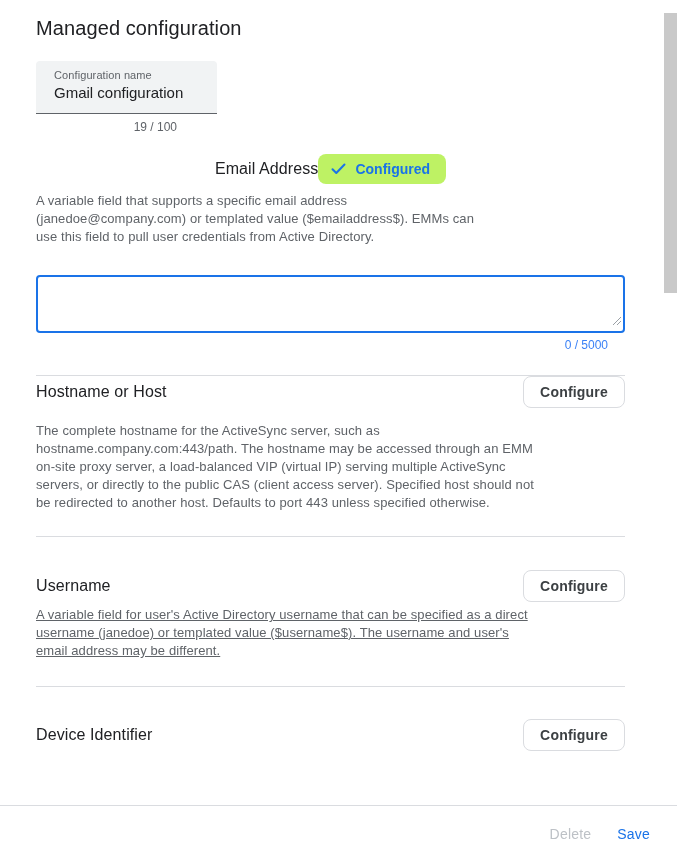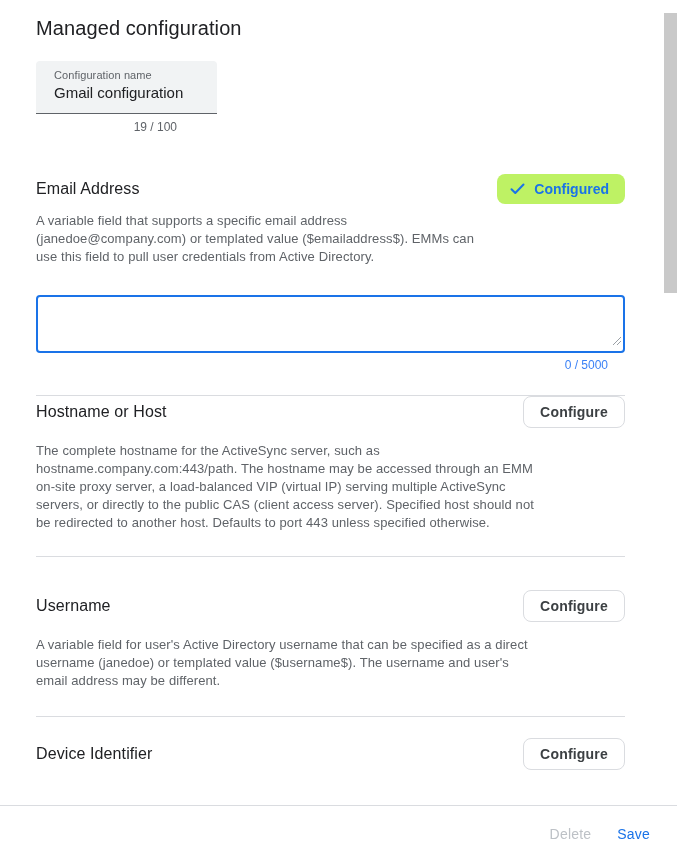--- a/index.html
+++ b/index.html
@@ -42,24 +42,24 @@
     font-size: 12px; color: #5f6368;
   }
 
   .sec-head {
     display: flex; align-items: center; justify-content: space-between;
     margin: 0 52px 0 36px;
   }
   .sec-head h2 {
     font-size: 16px; font-weight: 400; color: #202124; letter-spacing: .1px;
   }
-  .sec-head.email { margin-top: 40px; }
+  .sec-head.email { margin-top: 20px; justify-content: center; }
   .sec-head.hostname { }
   .sec-head.username { margin-top: 33px; }
-  .sec-head.device { margin-top: 21px; }
+  .sec-head.device { margin-top: 32px; }
 
   .chip {
     display: flex; align-items: center; gap: 9px;
     height: 30px; padding: 0 16px 0 13px;
     background: #bef264; border-radius: 8px;
     color: #1a73e8; font-size: 14px; font-weight: bold;
   }
   .chip svg { display: block; }
 
   .config-btn {
@@ -70,21 +70,21 @@
     letter-spacing: .2px; cursor: pointer;
   }
 
   .desc {
     margin: 8px 0 0 36px;
     font-size: 13px; line-height: 18px; color: #5f6368;
     letter-spacing: .1px;
   }
   .desc.email { width: 458px; margin-top: 8px; }
   .desc.hostname { width: 508px; margin-top: 14px; }
-  .desc.username { width: 505px; margin-top: 14px; }
+  .desc.username { width: 505px; margin-top: 4px; text-decoration: underline; }
 
   .textarea-wrap {
     position: relative;
     margin: 29px 52px 0 36px;
   }
   .textarea-wrap textarea {
     display: block; width: 589px; height: 58px;
     border: 2px solid #1a73e8; border-radius: 4px;
     resize: none; outline: none;
     font-family: inherit; font-size: 14px; color: #202124;

